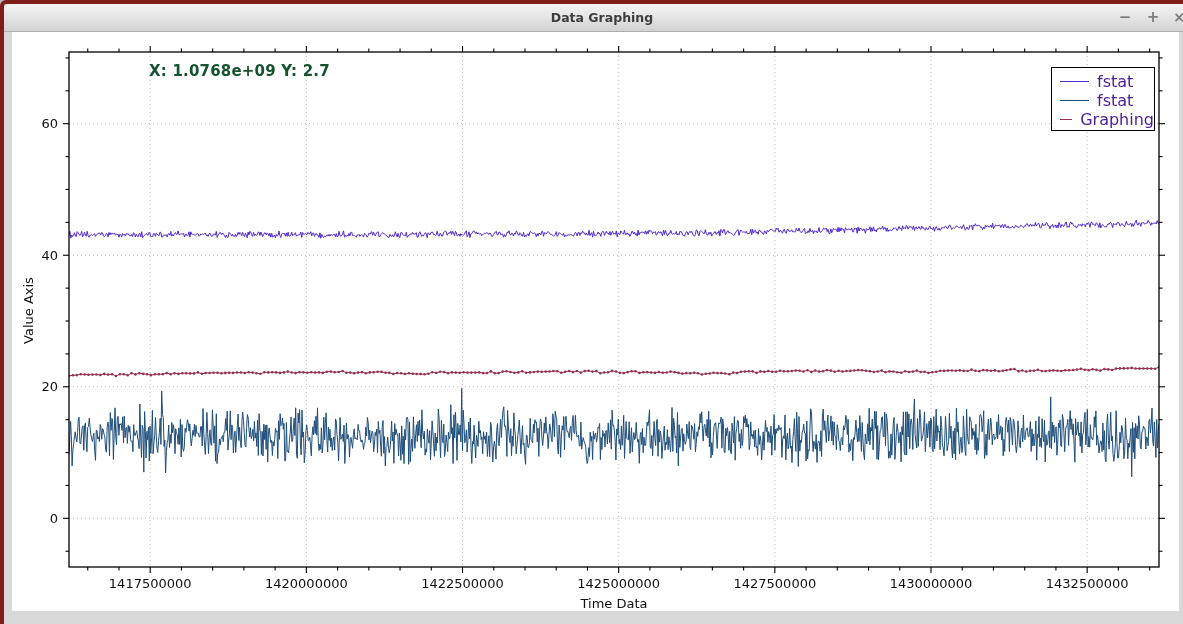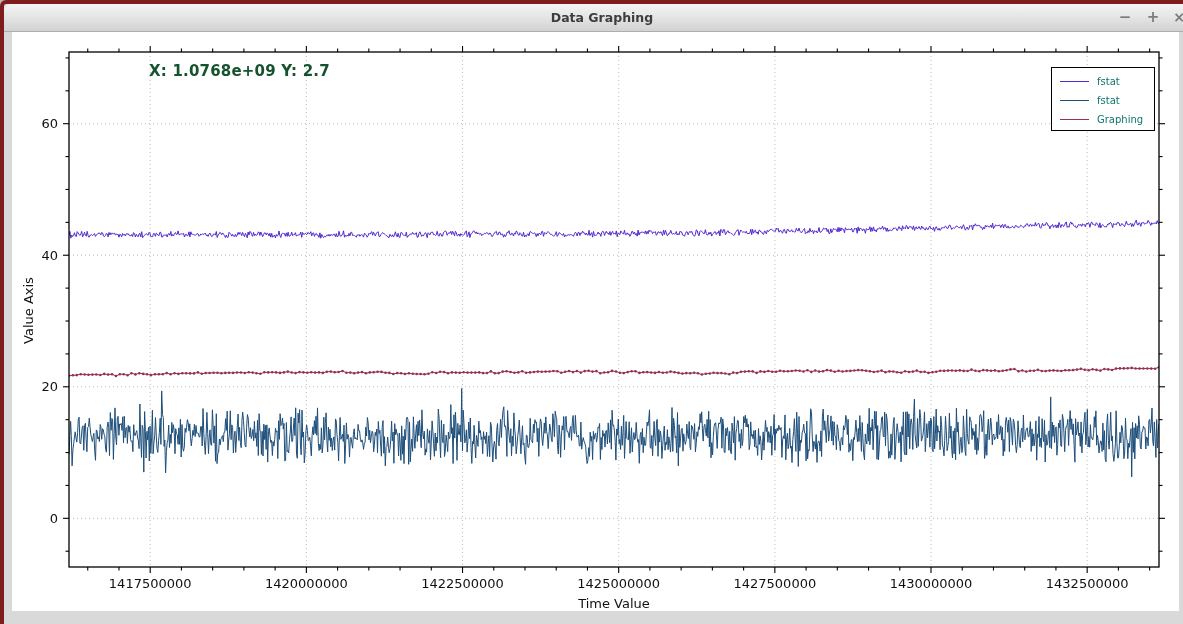--- a/index.html
+++ b/index.html
@@ -23,21 +23,21 @@
   #annotation-readout{position:absolute;left:137px;top:30px;font-size:15px;
     font-weight:bold;color:#14532d;letter-spacing:.2px;}
   #x-axis-label{position:absolute;left:57px;top:564px;width:1090px;
     text-align:center;font-size:13px;color:#111;}
   #y-axis-label{position:absolute;left:-224px;top:271px;width:480px;text-align:center;
     font-size:13px;color:#111;transform:rotate(-90deg);}
   #legend-box{position:absolute;left:1039px;top:35px;width:104px;height:64px;
     background:#fff;border:1.4px solid #000;box-sizing:border-box;padding:4px 0 0 0;}
   .legend-row{height:19px;display:flex;align-items:center;}
   .legend-line{width:29px;height:0;border-top:1.4px solid #000;margin-left:8px;}
-  .legend-label{margin-left:8px;font-size:10px;color:#0f766e;}
+  .legend-label{margin-left:8px;font-size:16px;color:#4c1d95;}
   #resize-grip{position:absolute;right:3px;bottom:3px;width:10px;height:10px;}
   #resize-grip i{position:absolute;width:2px;height:2px;background:#9a9a9a;border-radius:50%;}
 </style>
 </head>
 <body>
 
 <div id="window-frame">
 
   <div id="title-bar">
     <div id="window-title">Data Graphing</div>
@@ -470,21 +470,21 @@
           <text x="1075.1661891117478" y="556" text-anchor="middle" font-size="13" fill="#111" font-family="DejaVu Sans, Liberation Sans, sans-serif">1432500000</text>
           <text x="46" y="490.82822477650063" text-anchor="end" font-size="13" fill="#111" font-family="DejaVu Sans, Liberation Sans, sans-serif">0</text>
           <text x="46" y="359.2828863346105" text-anchor="end" font-size="13" fill="#111" font-family="DejaVu Sans, Liberation Sans, sans-serif">20</text>
           <text x="46" y="227.7375478927204" text-anchor="end" font-size="13" fill="#111" font-family="DejaVu Sans, Liberation Sans, sans-serif">40</text>
           <text x="46" y="96.1922094508302" text-anchor="end" font-size="13" fill="#111" font-family="DejaVu Sans, Liberation Sans, sans-serif">60</text>
         </g>
       </svg>
 
     <div id="annotation-readout">X: 1.0768e+09 Y: 2.7</div>
 
-    <div id="x-axis-label">Time Value</div>
+    <div id="x-axis-label">Time Data</div>
     <div id="y-axis-label">Value Axis</div>
 
     <div id="legend-box">
       <div class="legend-row">
         <span class="legend-line" id="sw0" style="border-top-color: rgb(81, 40, 206);"></span>
         <span class="legend-label">fstat</span>
       </div>
       <div class="legend-row">
         <span class="legend-line" id="sw1" style="border-top-color: rgb(29, 78, 122);"></span>
         <span class="legend-label">fstat</span>

